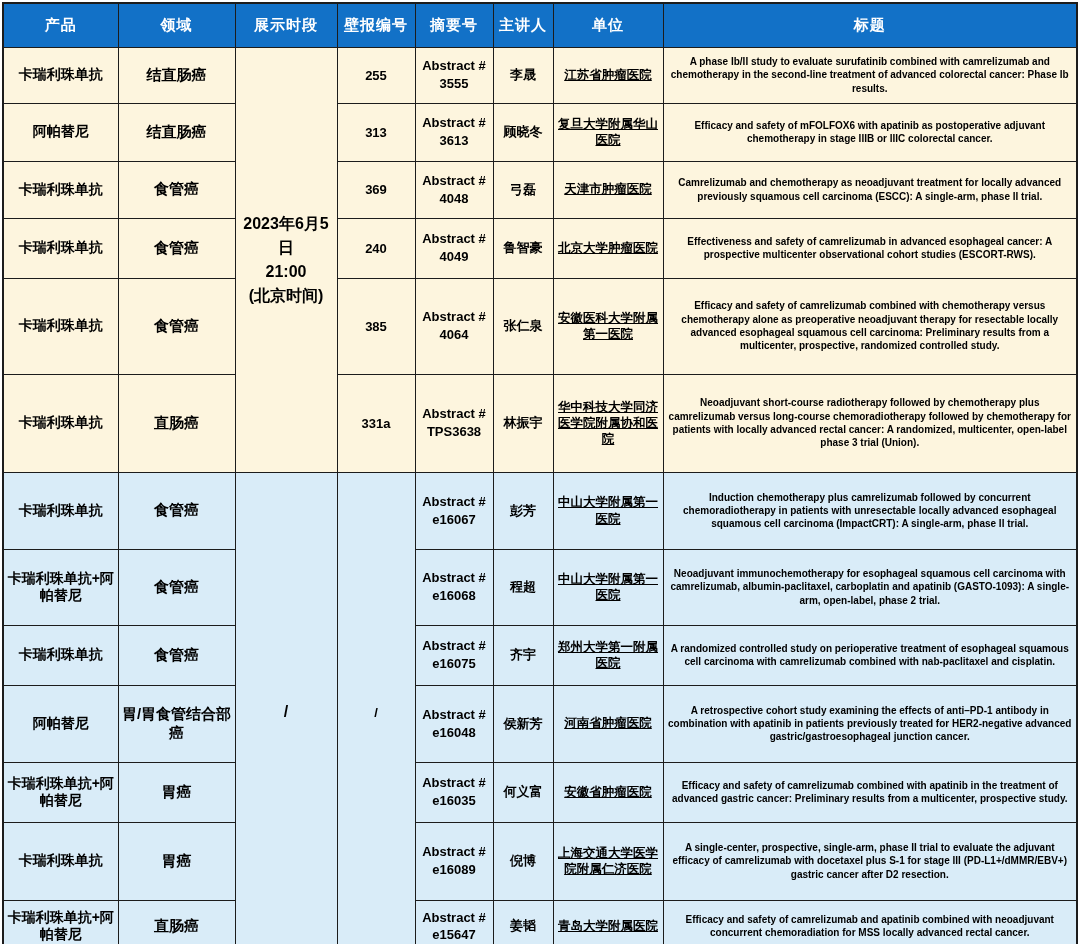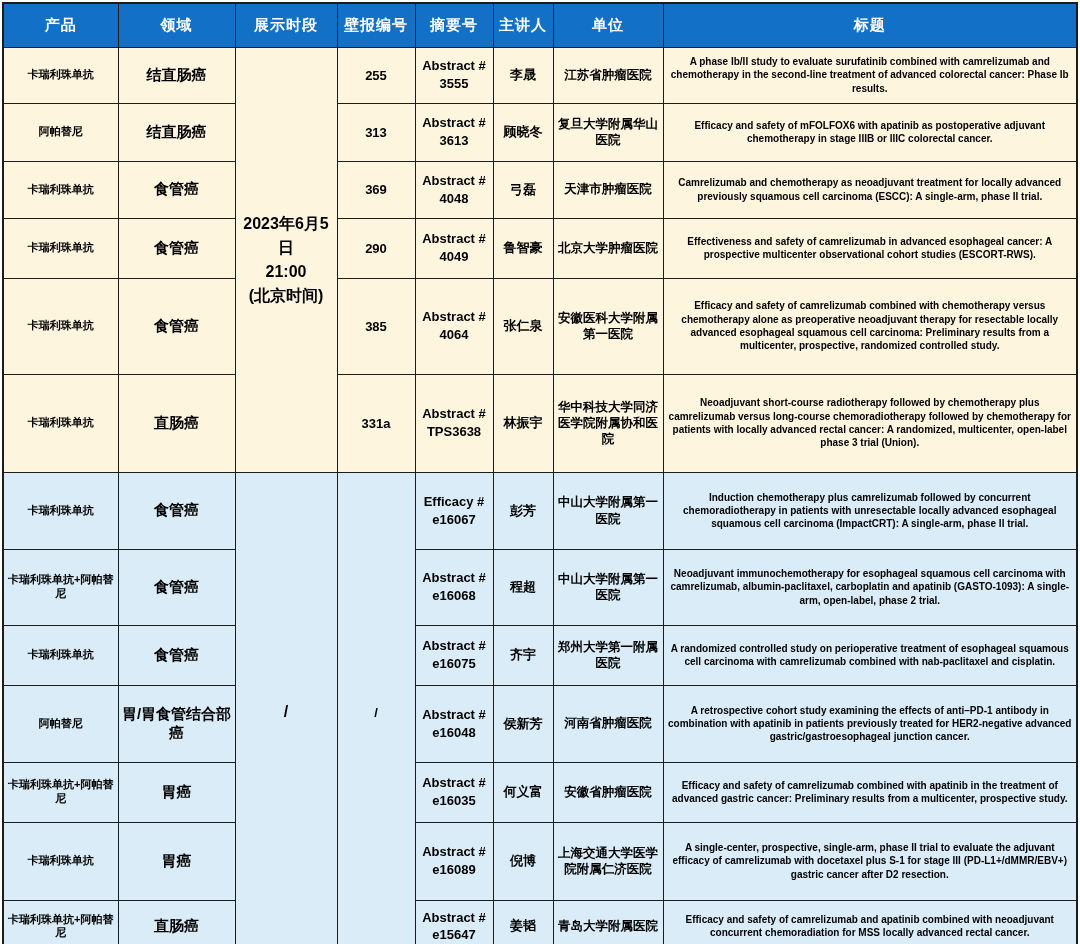--- a/index.html
+++ b/index.html
@@ -34,27 +34,27 @@
   }
   th.hdr{
     background:var(--header-bg);
     color:var(--header-text);
     font-size:15px;
     height:30px;
     letter-spacing:1px;
   }
   .sec-yellow td{background:var(--yellow-bg);}
   .sec-blue td{background:var(--blue-bg);}
-  td.c-product{font-size:11px;line-height:1.25;}
+  td.c-product{font-size:14px;line-height:1.25;}
   td.c-field{font-size:15px;}
   td.c-period{font-size:16px;white-space:pre-line;line-height:1.5;}
   td.c-poster{font-size:13px;}
   td.c-abstract{font-size:13px;line-height:1.35;margin-top:16px;}
   td.c-speaker{font-size:13px;margin-left:32px;}
-  td.c-org{font-size:12.5px;line-height:1.3;}
+  td.c-org{font-size:12.5px;line-height:1.3;text-decoration:underline;}
   td.c-title{
     text-align:left;
     font-size:10px;
     line-height:1.33;
     padding:3px 6px;
   }
   tr.hr{height:44px;}
   tr.r0{height:56px;} tr.r1{height:58px;} tr.r2{height:57px;}
   tr.r3{height:60px;} tr.r4{height:96px;} tr.r5{height:98px;}
   tr.r6{height:77px;} tr.r7{height:76px;} tr.r8{height:60px;}
@@ -115,21 +115,21 @@
       <td class="c-field">食管癌</td>
       <td class="c-poster">369</td>
       <td class="c-abstract">Abstract # 4048</td>
       <td class="c-speaker">弓磊</td>
       <td class="c-org">天津市肿瘤医院</td>
       <td class="c-title">Camrelizumab and chemotherapy as neoadjuvant treatment for locally advanced previously squamous cell carcinoma (ESCC): A single-arm, phase II trial.</td>
     </tr>
     <tr class="sec-yellow r3">
       <td class="c-product">卡瑞利珠单抗</td>
       <td class="c-field">食管癌</td>
-      <td class="c-poster">290</td>
+      <td class="c-poster">240</td>
       <td class="c-abstract">Abstract # 4049</td>
       <td class="c-speaker">鲁智豪</td>
       <td class="c-org">北京大学肿瘤医院</td>
       <td class="c-title">Effectiveness and safety of camrelizumab in advanced esophageal cancer: A prospective multicenter observational cohort studies (ESCORT-RWS).</td>
     </tr>
     <tr class="sec-yellow r4">
       <td class="c-product">卡瑞利珠单抗</td>
       <td class="c-field">食管癌</td>
       <td class="c-poster">385</td>
       <td class="c-abstract">Abstract # 4064</td>
@@ -145,21 +145,21 @@
       <td class="c-speaker">林振宇</td>
       <td class="c-org">华中科技大学同济医学院附属协和医院</td>
       <td class="c-title">Neoadjuvant short-course radiotherapy followed by chemotherapy plus camrelizumab versus long-course chemoradiotherapy followed by chemotherapy for patients with locally advanced rectal cancer: A randomized, multicenter, open-label phase 3 trial (Union).</td>
     </tr>
 
     <tr class="sec-blue r6">
       <td class="c-product">卡瑞利珠单抗</td>
       <td class="c-field">食管癌</td>
       <td class="c-period" rowspan="7">/</td>
       <td class="c-poster" rowspan="7">/</td>
-      <td class="c-abstract">Efficacy # e16067</td>
+      <td class="c-abstract">Abstract # e16067</td>
       <td class="c-speaker">彭芳</td>
       <td class="c-org">中山大学附属第一医院</td>
       <td class="c-title">Induction chemotherapy plus camrelizumab followed by concurrent chemoradiotherapy in patients with unresectable locally advanced esophageal squamous cell carcinoma (ImpactCRT): A single-arm, phase II trial.</td>
     </tr>
     <tr class="sec-blue r7">
       <td class="c-product">卡瑞利珠单抗+阿帕替尼</td>
       <td class="c-field">食管癌</td>
       <td class="c-abstract">Abstract # e16068</td>
       <td class="c-speaker">程超</td>
       <td class="c-org">中山大学附属第一医院</td>

